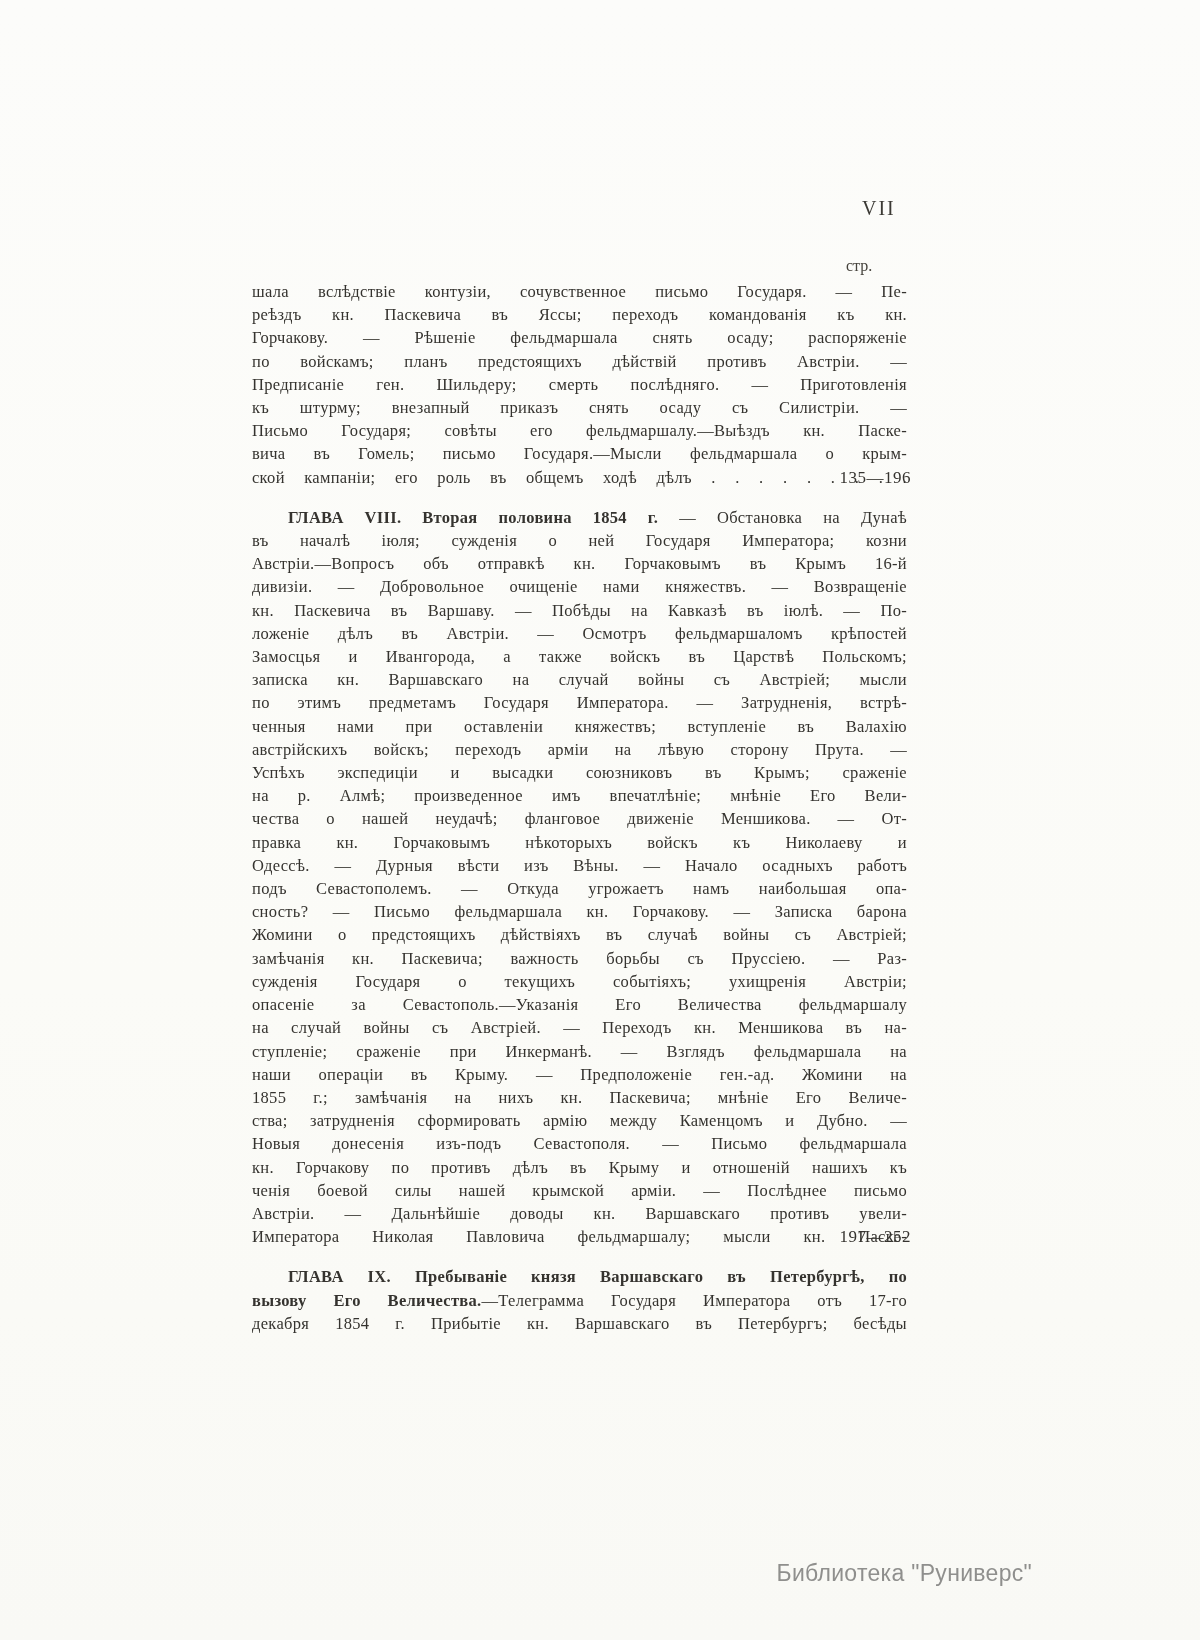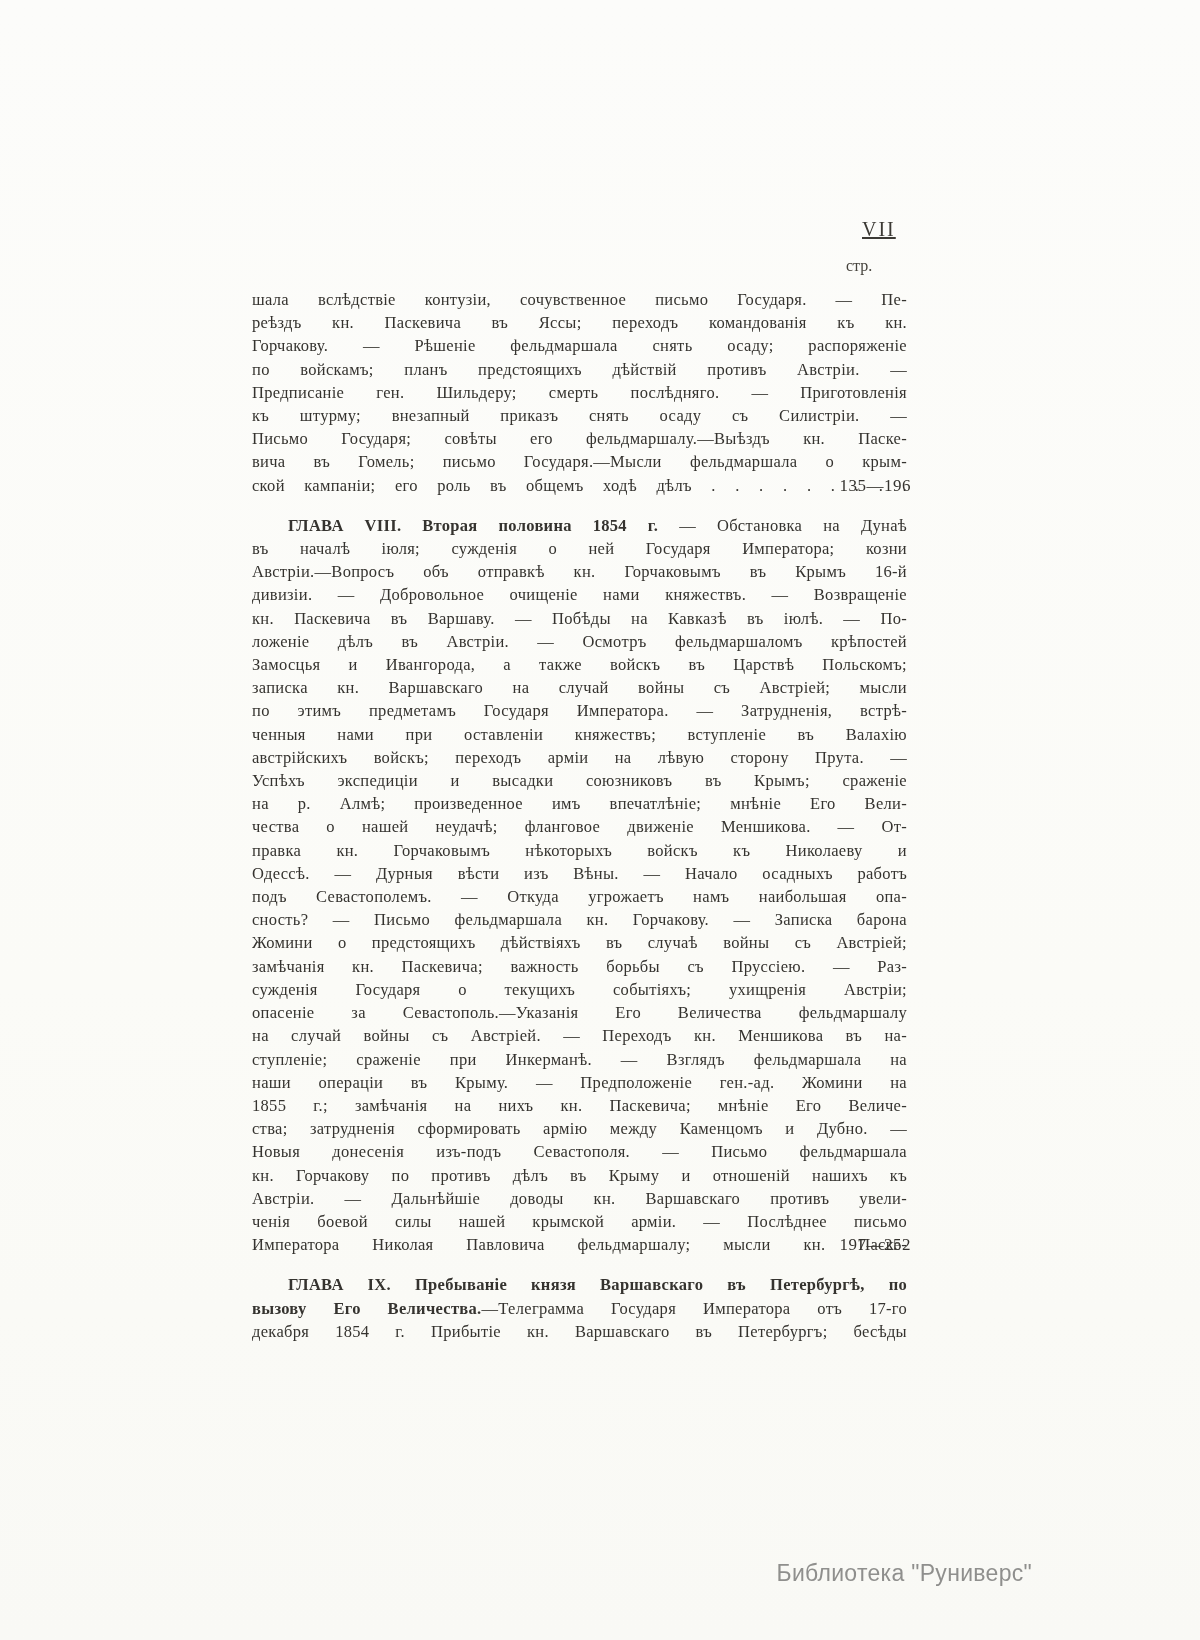--- a/index.html
+++ b/index.html
@@ -16,45 +16,44 @@
     overflow: hidden;
   }
   .page {
     position: absolute;
     inset: 0;
     background: linear-gradient(180deg, #fcfcfa 0%, #fbfbf7 60%, #f9f9f5 100%);
   }
   .folio {
     position: absolute;
     left: 862px;
-    top: 218px;
+    top: 197px;
     font-size: 20px;
     letter-spacing: 2px;
     color: #3c3a35;
-    text-decoration: underline;
   }
   .col-header {
     position: absolute;
     left: 846px;
     top: 257px;
     font-size: 16px;
     color: #45423c;
   }
   .text-block {
     position: absolute;
     left: 252px;
     top: 280px;
     width: 655px;
     font-size: 16.5px;
     line-height: 23.2px;
     letter-spacing: 0.3px;
   }
   .para {
     position: relative;
-    margin: 8px 0 17px 0;
+    margin: 0 0 17px 0;
     padding: 0;
   }
   .line {
     text-align: justify;
     text-align-last: justify;
     white-space: normal;
   }
   .para.no-justify-last .line:last-child {
     text-align-last: left;
   }
@@ -125,22 +124,22 @@
         <div class="line">замѣчанія кн. Паскевича; важность борьбы съ Пруссіею. — Раз-</div>
         <div class="line">сужденія Государя о текущихъ событіяхъ; ухищренія Австріи;</div>
         <div class="line">опасеніе за Севастополь.—Указанія Его Величества фельдмаршалу</div>
         <div class="line">на случай войны съ Австріей. — Переходъ кн. Меншикова въ на-</div>
         <div class="line">ступленіе; сраженіе при Инкерманѣ. — Взглядъ фельдмаршала на</div>
         <div class="line">наши операціи въ Крыму. — Предположеніе ген.-ад. Жомини на</div>
         <div class="line">1855 г.; замѣчанія на нихъ кн. Паскевича; мнѣніе Его Величе-</div>
         <div class="line">ства; затрудненія сформировать армію между Каменцомъ и Дубно. —</div>
         <div class="line">Новыя донесенія изъ-подъ Севастополя. — Письмо фельдмаршала</div>
         <div class="line">кн. Горчакову по противъ дѣлъ въ Крыму и отношеній нашихъ къ</div>
+        <div class="line">ченія боевой силы нашей крымской арміи. — Послѣднее письмо</div>
         <div class="line">Австріи. — Дальнѣйшіе доводы кн. Варшавскаго противъ увели-</div>
-        <div class="line">ченія боевой силы нашей крымской арміи. — Послѣднее письмо</div>
         <div class="line">Императора Николая Павловича фельдмаршалу; мысли кн. Паске-</div>
         <span class="page-range">197—252</span>
       </div>
       <div class="para indent">
         <div class="line"><span class="bold">ГЛАВА IX. Пребываніе князя Варшавскаго въ Петербургѣ, по</span></div>
         <div class="line"><span class="bold">вызову Его Величества.</span><span>—Телеграмма Государя Императора отъ 17-го</span></div>
         <div class="line">декабря 1854 г. Прибытіе кн. Варшавскаго въ Петербургъ; бесѣды</div>
       </div>
     </div>
   <div class="watermark">Библиотека "Руниверс"</div>

